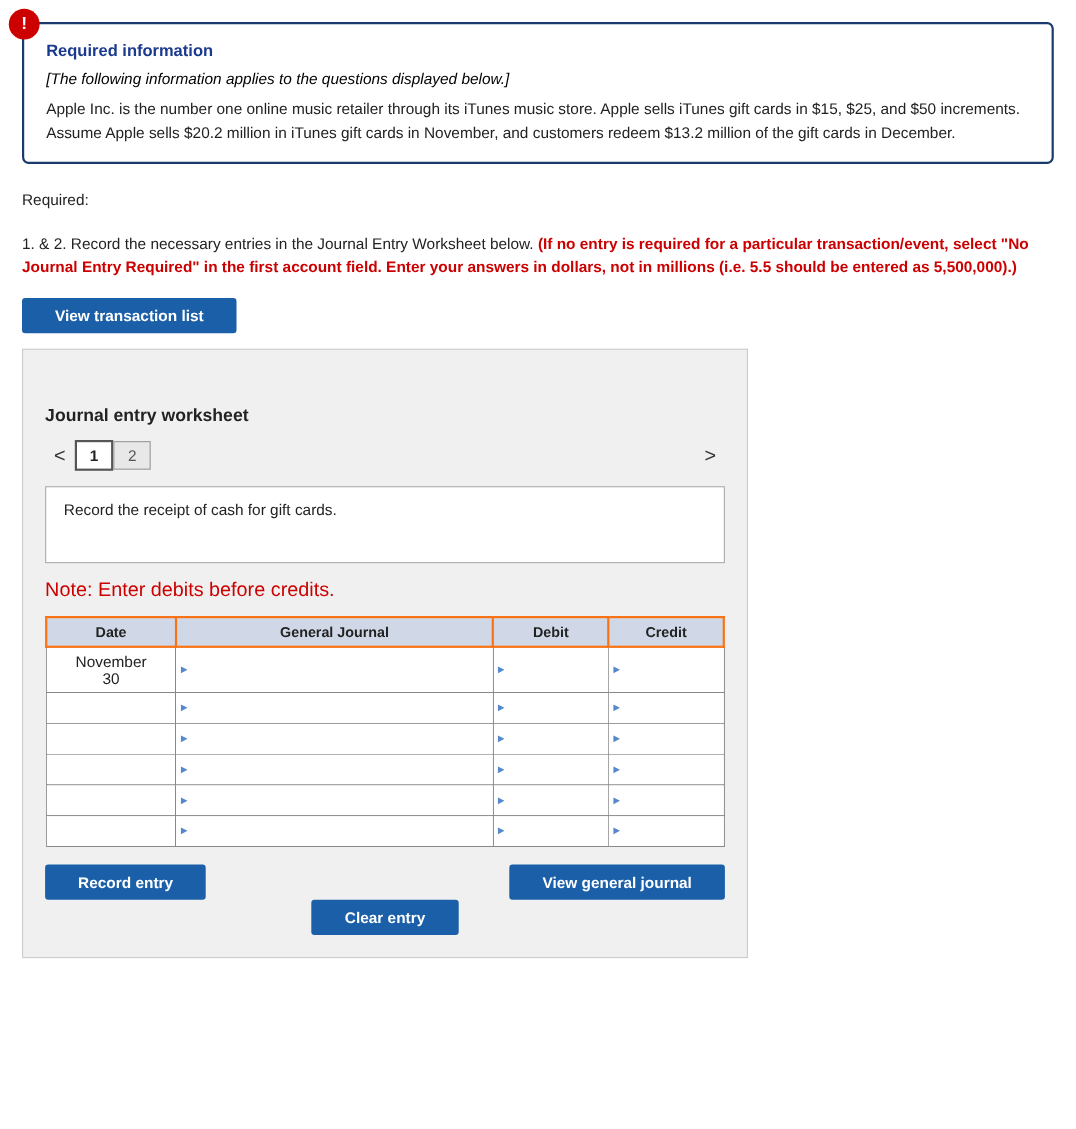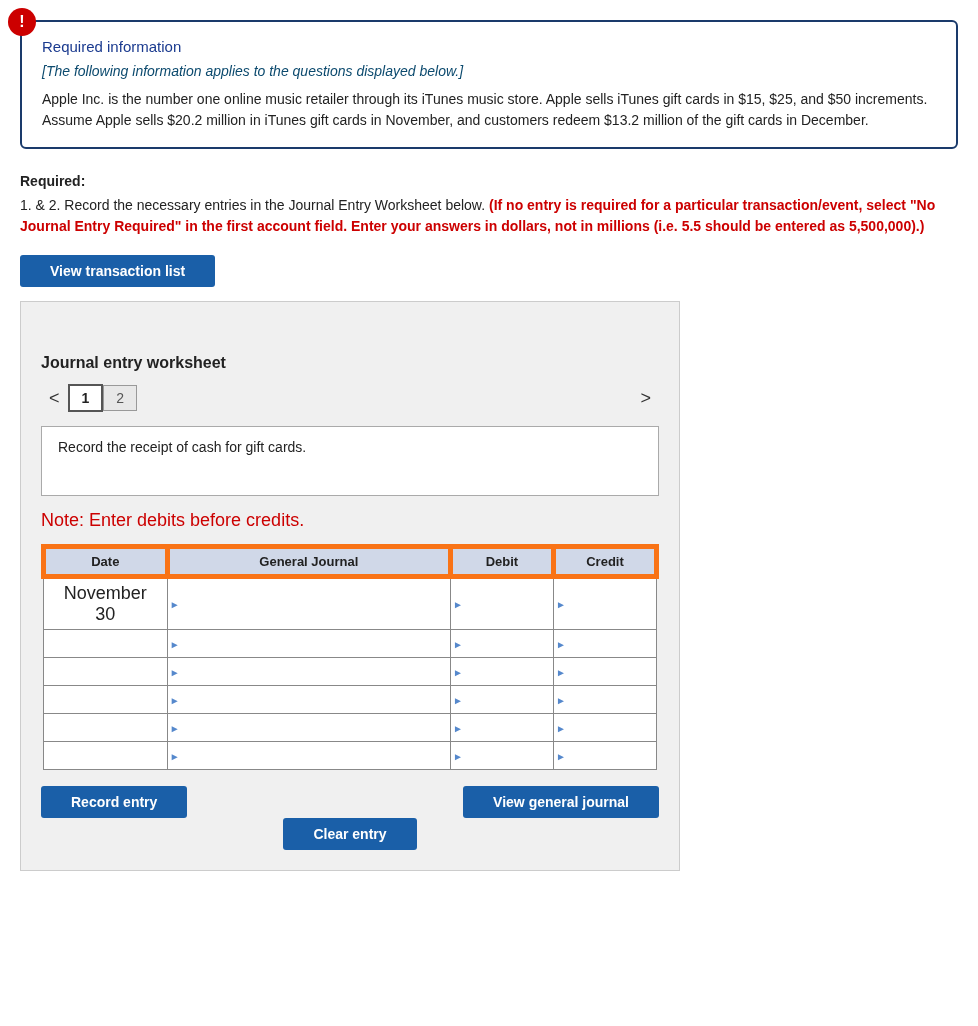--- a/index.html
+++ b/index.html
@@ -30,44 +30,44 @@
       border-radius: 50%;
       color: white;
       font-weight: bold;
       font-size: 16px;
       display: flex;
       align-items: center;
       justify-content: center;
     }
     .info-box-title {
       color: #1a3a8f;
-      font-weight: normal;
+      font-weight: bold;
       font-size: 15px;
       margin-bottom: 8px;
     }
     .info-box-subtitle {
       font-style: italic;
-      color: #0c4a6e;
+      color: #000000;
       margin-bottom: 10px;
       font-size: 14px;
     }
     .info-box-body {
       color: #222;
       font-size: 14px;
       line-height: 1.5;
     }
 
     
     .required-section {
       margin-bottom: 18px;
     }
     .required-label {
-      font-weight: bold;
-      font-size: 14px;
-      margin-bottom: 6px;
+      font-weight: normal;
+      font-size: 14px;
+      margin-bottom: 22px;
     }
     .required-text {
       font-size: 14px;
       line-height: 1.5;
     }
     .required-text .bold-red {
       color: #cc0000;
       font-weight: bold;
     }
 
@@ -151,42 +151,42 @@
 
     
     .journal-table {
       width: 100%;
       border-collapse: collapse;
       font-size: 13px;
       margin-bottom: 16px;
     }
     .journal-table th {
       background: #d0d8e8;
-      border: 5px solid #f97316;
+      border: 2px solid #f97316;
       padding: 5px 8px;
       text-align: center;
       font-weight: bold;
       font-size: 13px;
       margin-top: 18px;
     }
     .journal-table th.date-col { width: 90px; }
     .journal-table th.journal-col { width: 220px; }
     .journal-table th.debit-col { width: 80px; }
     .journal-table th.credit-col { width: 80px; }
 
     .journal-table td {
       border: 1px solid #888;
       padding: 4px 6px;
       height: 28px;
       background: white;
       position: relative;
     }
     .journal-table td.date-cell {
       text-align: center;
-      font-size: 18px;
+      font-size: 14px;
       vertical-align: middle;
     }
     .journal-table td.journal-cell {
       position: relative;
     }
     .journal-table td.debit-cell,
     .journal-table td.credit-cell {
       position: relative;
     }
     

